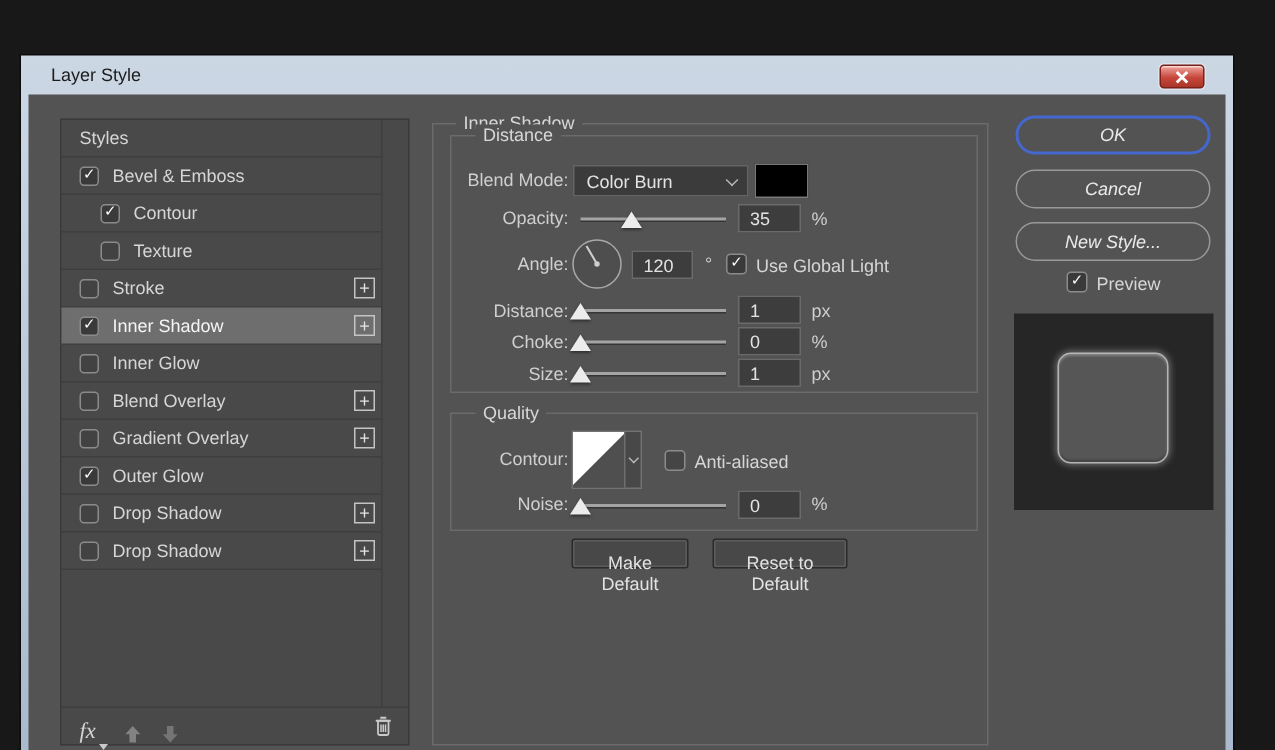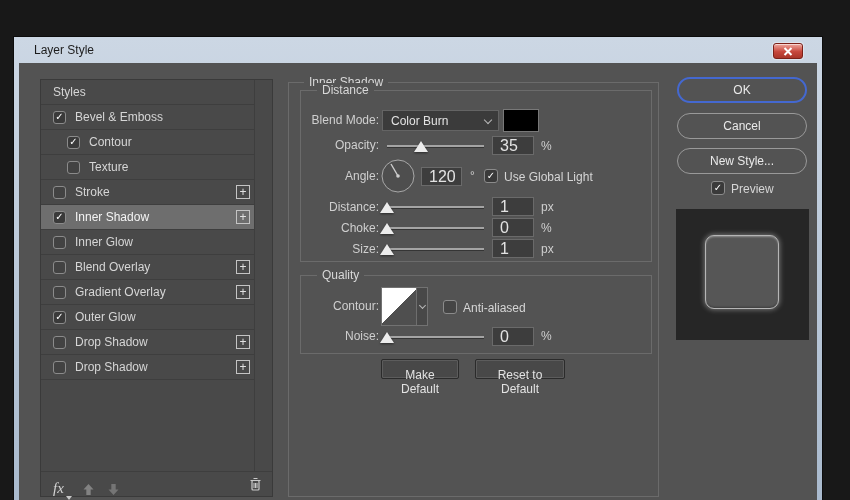--- a/index.html
+++ b/index.html
@@ -57,41 +57,41 @@
   .dropdown{position:absolute;left:81px;top:19px;width:117px;height:21px;background:#3b3b3b;border:1px solid #646464;
       display:flex;align-items:center;padding-left:8px;color:#e3e3e3;}
   .chev{position:absolute;right:7px;top:6px;width:6px;height:6px;border-right:1.6px solid #b8b8b8;
       border-bottom:1.6px solid #b8b8b8;transform:rotate(45deg);}
   .swatch{position:absolute;left:202px;top:18px;width:36px;height:23px;border:1px solid #787878;background:#000;}
 
   .track{position:absolute;width:97px;height:2px;background:#a4a4a4;box-shadow:0 1px 0 #353535;}
   .thumb{position:absolute;width:0;height:0;border-left:7px solid transparent;border-right:7px solid transparent;
       border-bottom:11px solid #ececec;filter:drop-shadow(0 1px 1px rgba(0,0,0,.5));}
   .valbox{position:absolute;width:42px;height:19px;background:#3d3d3d;border:1px solid #6a6a6a;color:#e3e3e3;
-      font-size:16px;padding:0 0 0 7px;font-family:inherit;}
+      font-size:12px;padding:0 0 0 7px;font-family:inherit;}
   .mini-cb{position:absolute;width:14px;height:14px;border:1px solid #8b8b8b;border-radius:3px;background:#3a3a3a;
       color:#fff;font-size:10px;line-height:12px;text-align:center;}
   .cblabel{position:absolute;color:#d6d6d6;white-space:nowrap;}
 
   .dial{position:absolute;left:80px;top:68px;width:34px;height:34px;}
 
   .contour-widget{position:absolute;left:80px;top:11px;width:47px;height:39px;border:1px solid #727272;background:#484848;}
   .contour-thumb{position:absolute;left:0;top:0;width:34px;height:37px;
       background:linear-gradient(135deg,#ffffff 49.5%,#4f4f4f 50%);}
   .contour-arrow{position:absolute;left:34px;top:0;width:11px;height:37px;border-left:1px solid #6e6e6e;}
   .contour-arrow .chev{right:2px;top:15px;width:5px;height:5px;}
 
   .pf-btn{position:absolute;top:276px;height:20px;background:#484848;border:1px solid #2b2b2b;border-radius:2px;
       box-shadow:inset 0 0 0 1px #5c5c5c;color:#e3e3e3;font-size:12px;font-family:inherit;padding:8px;}
   #make-default{left:92px;width:78px;}
   #reset-default{left:186px;width:90px;}
 
   
   .btn-pill{position:absolute;left:658px;width:130px;height:26px;border-radius:14px;background:transparent;
-      color:#eaeaea;font-size:12px;font-family:inherit;}
+      color:#eaeaea;font-size:12px;font-family:inherit;font-style:italic;}
   #ok-btn{top:14px;border:2px solid var(--accent,#4468d0);}
   #cancel-btn{top:50px;border:1px solid #999999;}
   #newstyle-btn{top:85px;border:1px solid #999999;}
   #preview-cb{left:692px;top:118px;}
   #preview-label{left:712px;top:119px;}
   .preview-box{position:absolute;left:657px;top:146px;width:133px;height:131px;background:#262626;}
   .preview-inner{position:absolute;left:29px;top:26px;width:74px;height:74px;border-radius:9px;background:#565656;
       border:1px solid #b5b5b5;box-shadow:0 0 5px 1px rgba(255,255,255,.35),inset 0 1px 2px rgba(255,255,255,.35),
       inset 0 -1px 2px rgba(0,0,0,.35);}
 </style>

